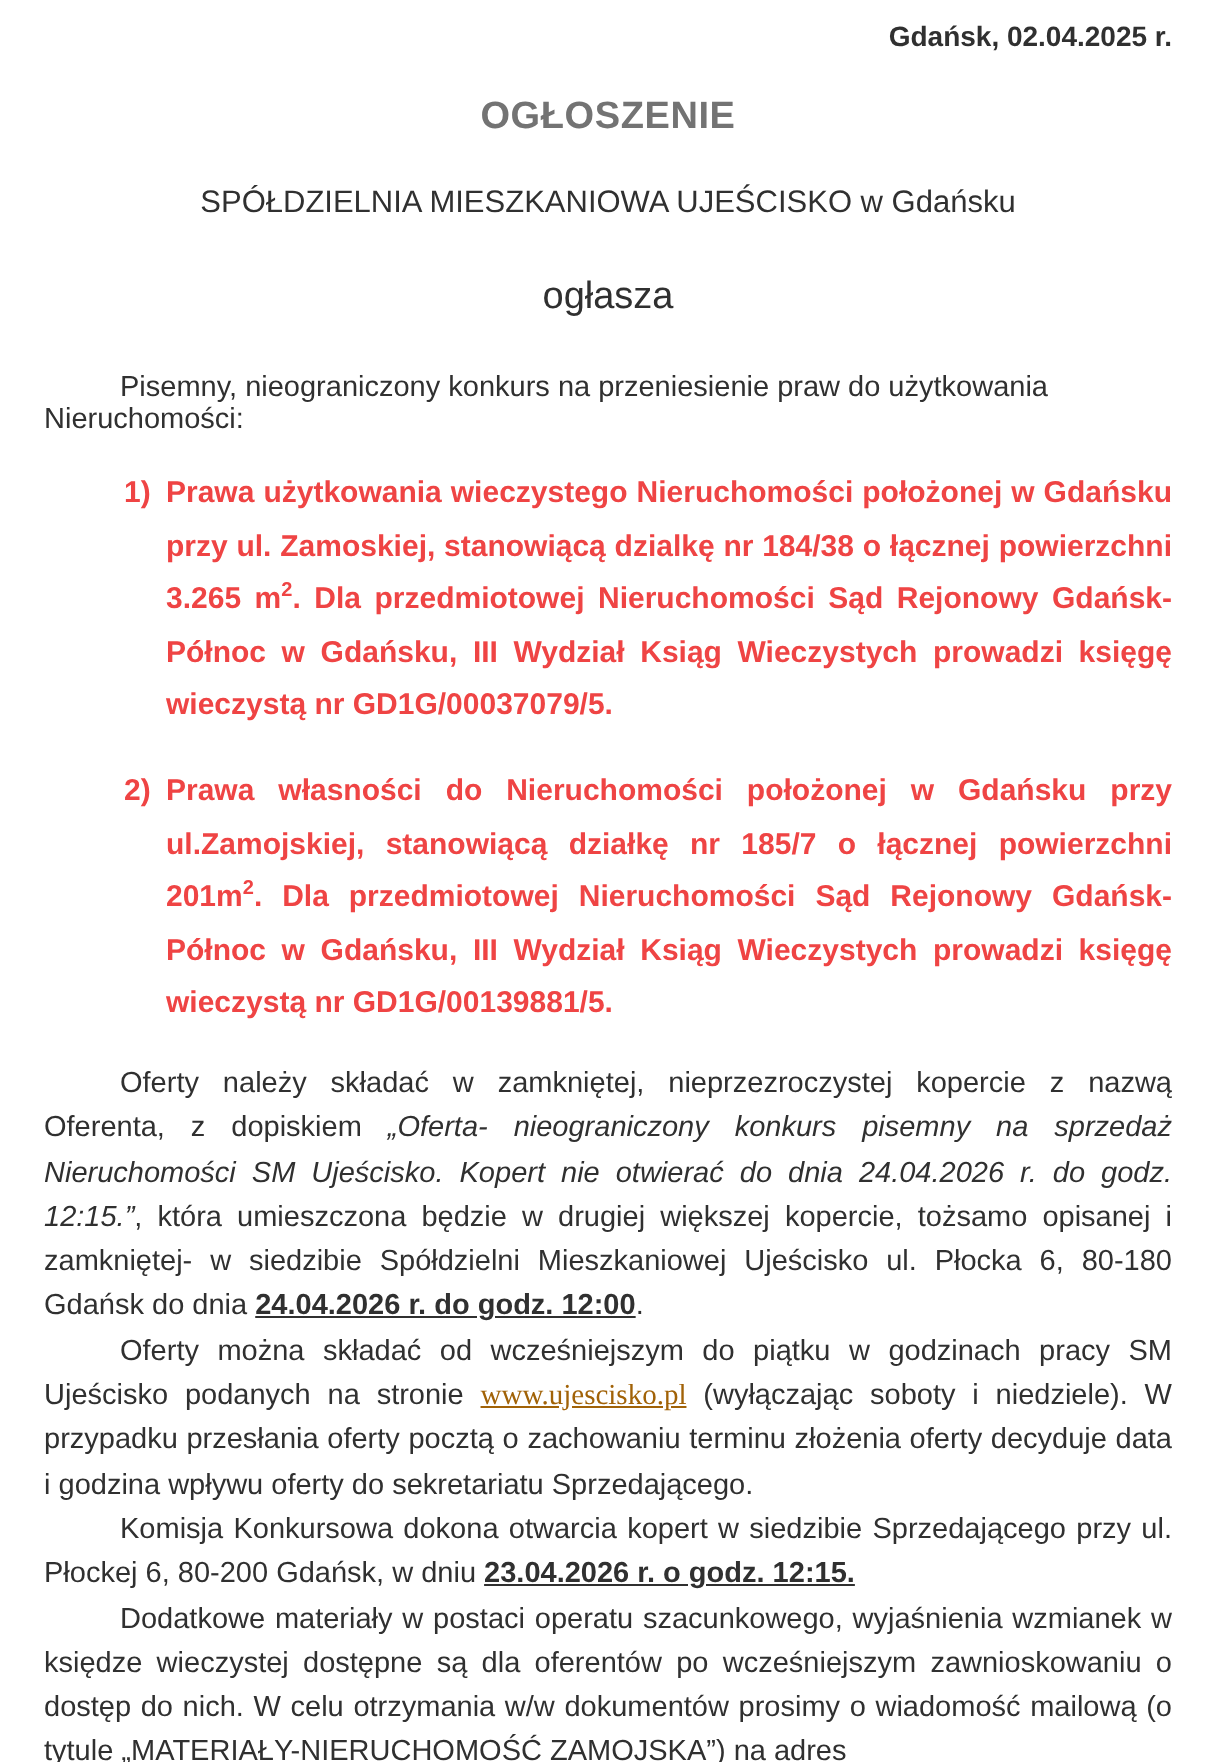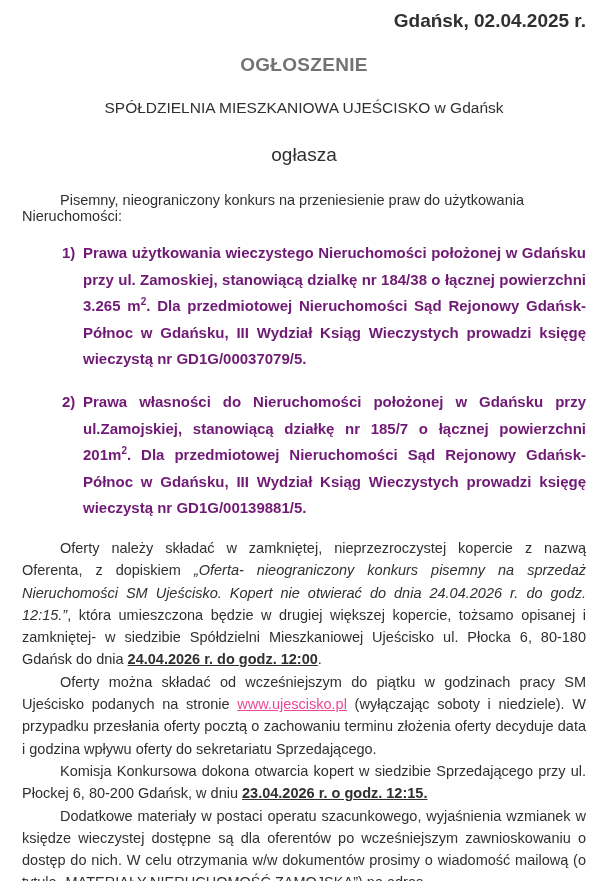--- a/index.html
+++ b/index.html
@@ -8,21 +8,21 @@
     width:611px;height:881px;
     box-sizing:border-box;
     padding:8px 25px 0 22px;
     font-family:"Liberation Sans","DejaVu Sans",sans-serif;
     color:#303030;
     overflow:hidden;
     background:#ffffff;
   }
   .date-line{
     text-align:right;
-    font-size:19px;
+    font-size:14px;
     font-weight:600;
     margin:2px 0 0 0;
   }
   .doc-title{
     text-align:center;
     font-size:19px;
     font-weight:700;
     letter-spacing:.3px;
     margin:22px 0 0 0;
     color:#737373;
@@ -44,47 +44,47 @@
     text-indent:38px;
   }
   .num-item{
     font-size:15px;
     font-weight:700;
     line-height:26.6px;
     text-align:justify;
     padding-left:61px;
     text-indent:-21px;
     margin:16px 0 0 0;
-    color:#701a75;
+    color:#ef4444;
   }
   .num-item .num{display:inline-block;width:21px;text-indent:0;font-weight:700;}
   .num-item sup{font-size:10px;line-height:0;}
   .body-p{
     font-size:14.5px;
     line-height:22.3px;
     text-align:justify;
     text-indent:38px;
     margin:0;
   }
   .paras{margin-top:15px;}
   .italic{font-style:italic;}
   .bu{font-weight:700;text-decoration:underline;}
-  a.doc-link{color:#ec4899;text-decoration:underline;cursor:pointer;}
+  a.doc-link{color:#a16207;text-decoration:underline;cursor:pointer;font-family:Liberation Serif, serif;}
 </style>
 </head>
 <body>
 
 <div class="page">
 
   <p class="date-line">Gdańsk, 02.04.2025 r.</p>
 
   <h1 class="doc-title">OGŁOSZENIE</h1>
 
   <div class="org-block">
-    <div>SPÓŁDZIELNIA MIESZKANIOWA UJEŚCISKO w Gdańsk</div>
+    <div>SPÓŁDZIELNIA MIESZKANIOWA UJEŚCISKO w Gdańsku</div>
   </div>
 
   <p class="announce">ogłasza</p>
 
   <p class="intro">Pisemny, nieograniczony konkurs na przeniesienie praw do użytkowania Nieruchomości:</p>
 
   <p class="num-item"><span class="num">1)</span><span>Prawa użytkowania wieczystego Nieruchomości położonej w Gdańsku przy ul. Zamoskiej, stanowiącą dzialkę nr 184/38 o łącznej powierzchni 3.265 m</span><sup>2</sup><span>. Dla przedmiotowej Nieruchomości Sąd Rejonowy Gdańsk- Północ w Gdańsku, III Wydział Ksiąg Wieczystych prowadzi księgę wieczystą nr GD1G/00037079/5.</span></p>
 
   <p class="num-item"><span class="num">2)</span><span>Prawa własności do Nieruchomości położonej w Gdańsku przy ul.Zamojskiej, stanowiącą działkę nr 185/7 o łącznej powierzchni 201m</span><sup>2</sup><span>. Dla przedmiotowej Nieruchomości Sąd Rejonowy Gdańsk- Północ w Gdańsku, III Wydział Ksiąg Wieczystych prowadzi księgę wieczystą nr GD1G/00139881/5.</span></p>
 

